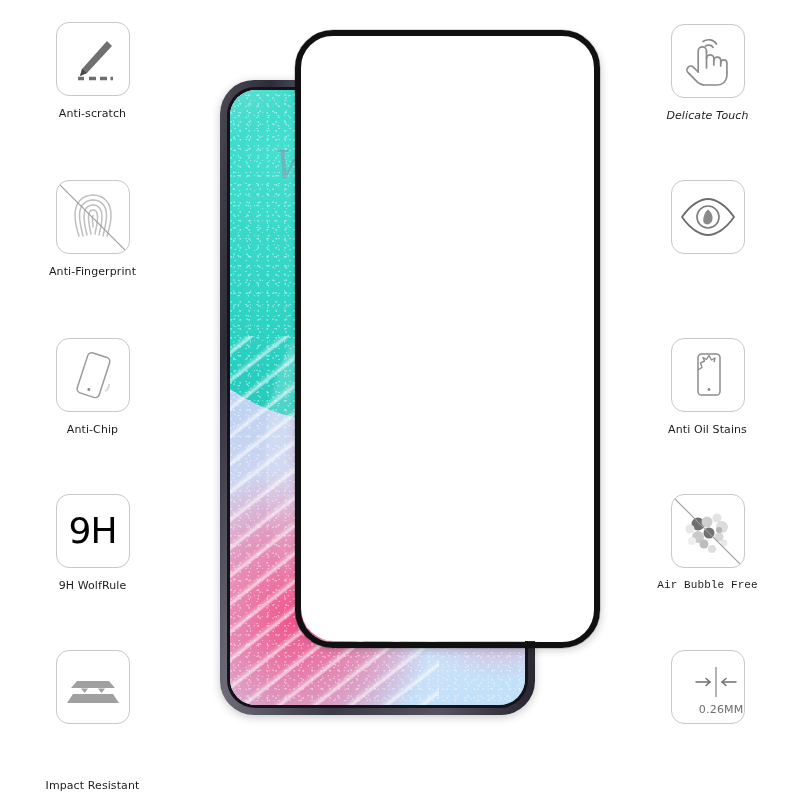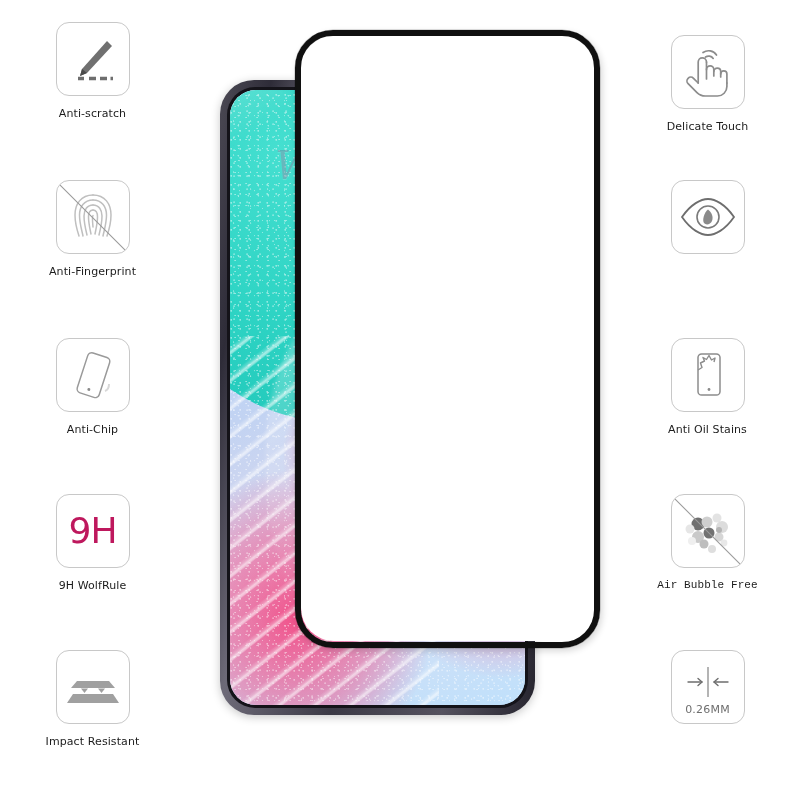--- a/index.html
+++ b/index.html
@@ -44,30 +44,30 @@
     white-space:nowrap;
     text-align:center;
   }
   .feature-label.wide { font-size:16.6px; }
 
   
   .icon-svg { display:block; }
 
   .hardness-text {
     font-size:36px;
-    color:#be185d;
+    color:#000000;
     font-family:"DejaVu Sans", sans-serif;
     letter-spacing:-1px;
     line-height:1;
   }
 
   .thick-inner {
     width:100%; height:100%;
     display:flex; flex-direction:column;
-    align-items:center; justify-content:center;
+    align-items:flex-end; justify-content:center;
     padding-top:4px;
   }
   .thick-label {
     font-size:11px;
     color:#6e6e6e;
     letter-spacing:.2px;
     margin-top:2px;
   }
 
   
@@ -313,36 +313,36 @@
       <div class="feature-label">Anti-Chip</div>
     </div>
 
     <div class="feature" style="top:494px;">
       <div class="feature-icon">
         <span class="hardness-text">9H</span>
       </div>
       <div class="feature-label">9H WolfRule</div>
     </div>
 
-    <div class="feature" style="top:650px;">
+    <div class="feature" style="top:650px;gap:44px;">
       <div class="feature-icon">
         <svg class="icon-svg" width="58" height="46" viewBox="0 0 58 46">
           <polygon points="13,17 45,17 51,24 7,24" fill="#a0a0a0"></polygon>
           <polygon points="9,30 49,30 55,39 3,39" fill="#a0a0a0"></polygon>
           <polygon points="17,24.5 24,24.5 20.5,29" fill="#a0a0a0"></polygon>
           <polygon points="34,24.5 41,24.5 37.5,29" fill="#a0a0a0"></polygon>
         </svg>
       </div>
       <div class="feature-label">Impact Resistant</div>
     </div>
   </div>
 
   <div class="feature-col right">
 
-    <div class="feature" style="top:35px;">
+    <div class="feature" style="top:24px;font-style:italic;">
       <div class="feature-icon">
         <svg class="icon-svg" width="54" height="54" viewBox="0 0 54 54">
           <g fill="none" stroke="#8c8c8c" stroke-width="1.7" stroke-linecap="round" stroke-linejoin="round">
             <path d="M22 7.5 C26.5 4.5 32.5 5.5 35.5 10"></path>
             <path d="M24.5 12 C27 10.4 30.4 10.9 32.2 13.4"></path>
             <path d="M25.5 17 L25.5 34"></path>
             <path d="M25.5 17 C25.5 14.6 23.6 12.8 21.3 12.8 C19 12.8 17.2 14.6 17.2 17 L17.2 38"></path>
             <path d="M25.5 24.5 C25.5 22.5 27.2 20.9 29.2 20.9 C31.2 20.9 32.8 22.5 32.8 24.5 L32.8 31"></path>
             <path d="M32.8 26.5 C32.8 24.6 34.4 23.1 36.3 23.1 C38.2 23.1 39.7 24.6 39.7 26.5 L39.7 32"></path>
             <path d="M39.7 29 C39.7 27.3 41.1 25.9 42.8 25.9 C44.5 25.9 45.9 27.3 45.9 29 L45.9 38"></path>

